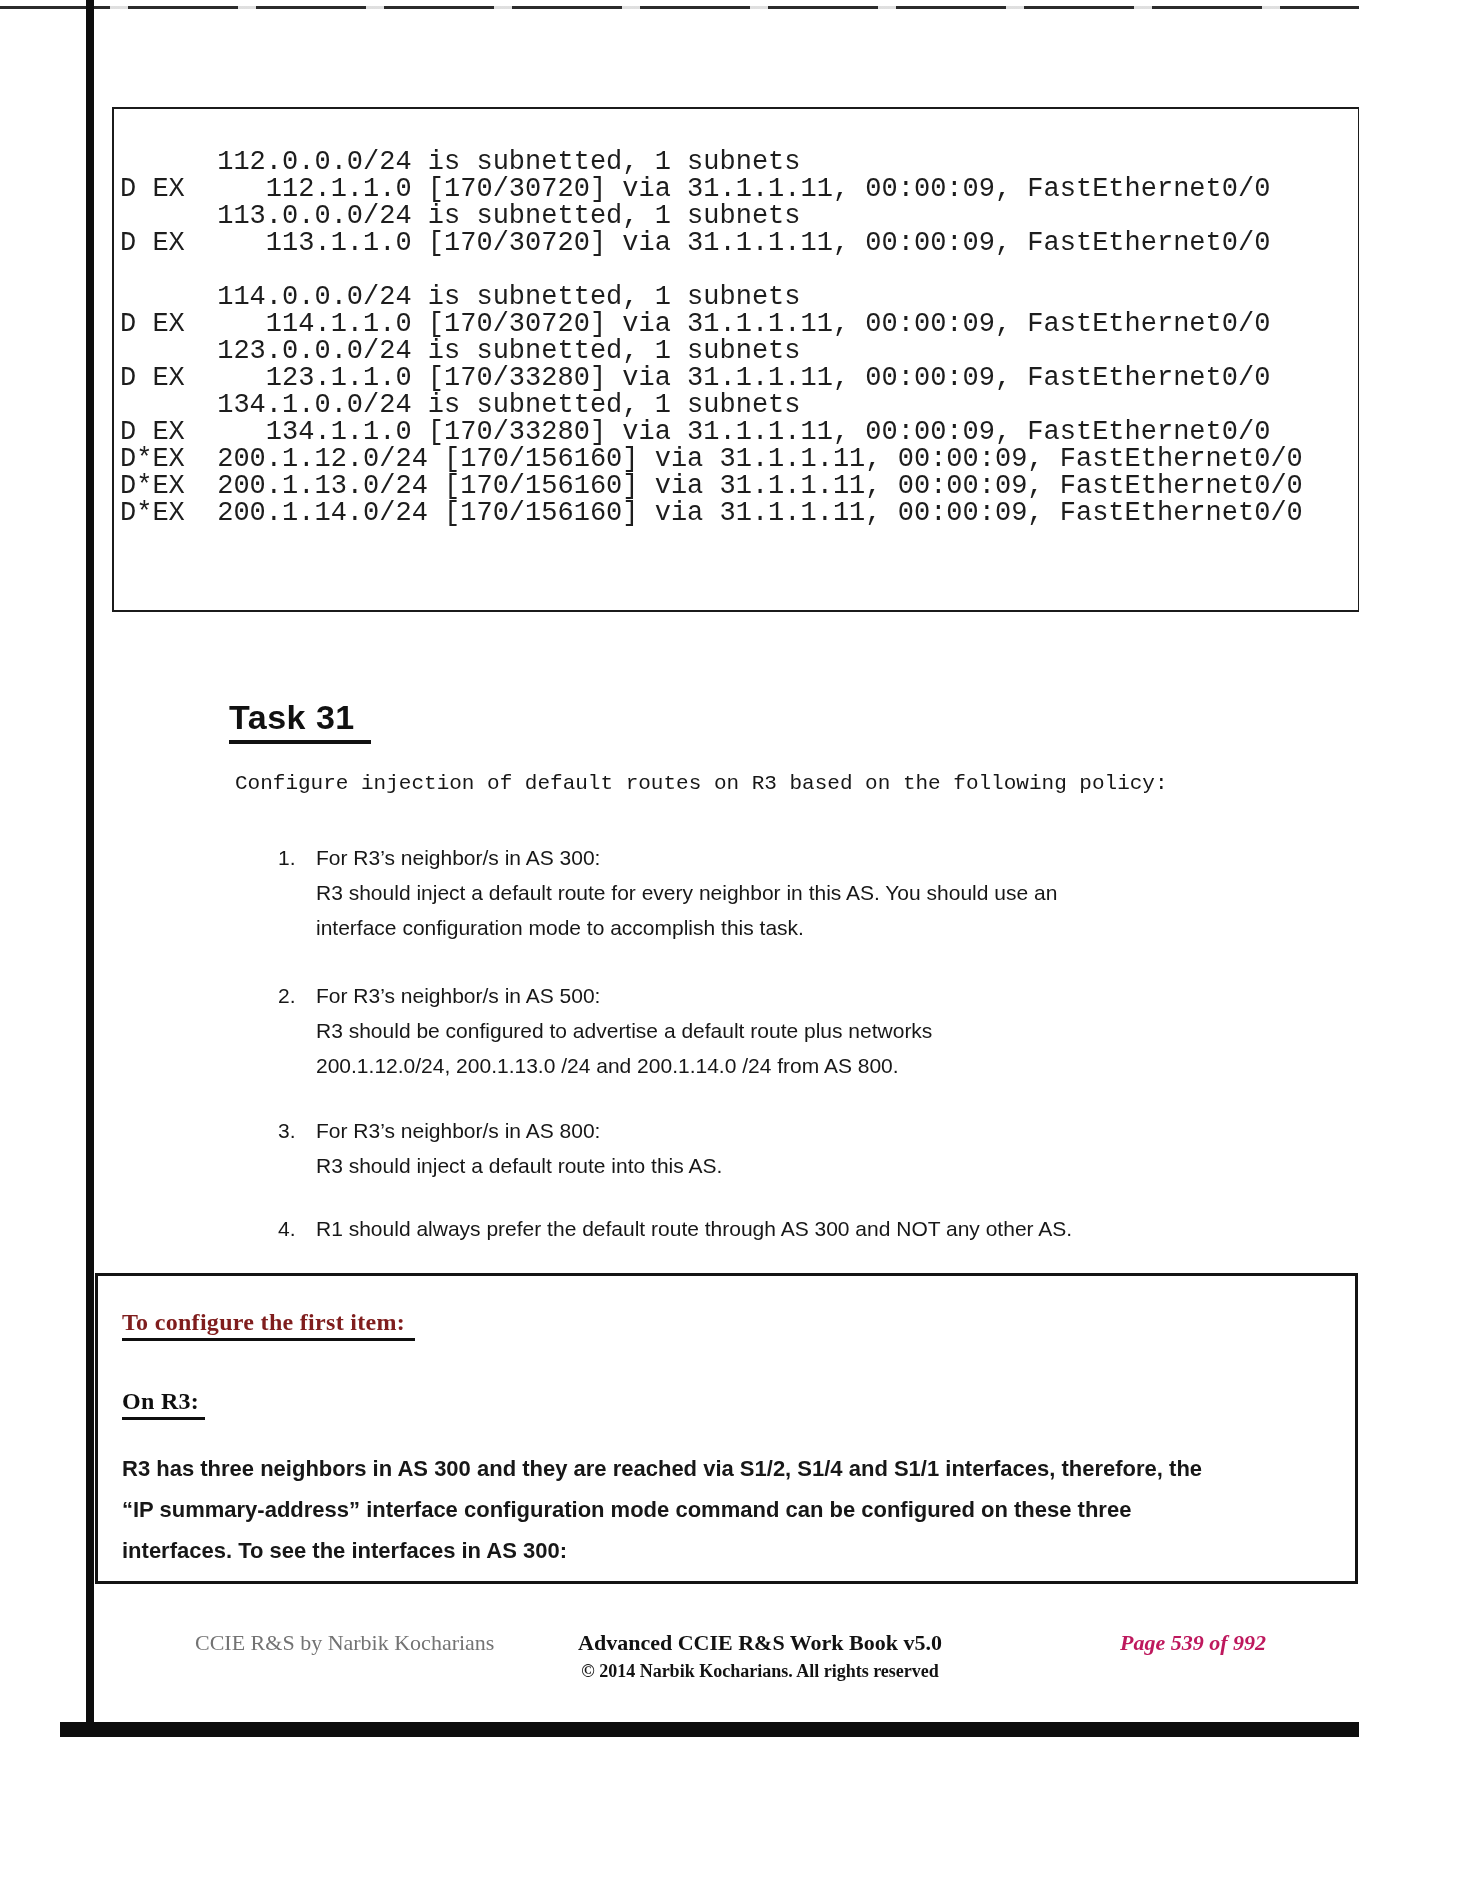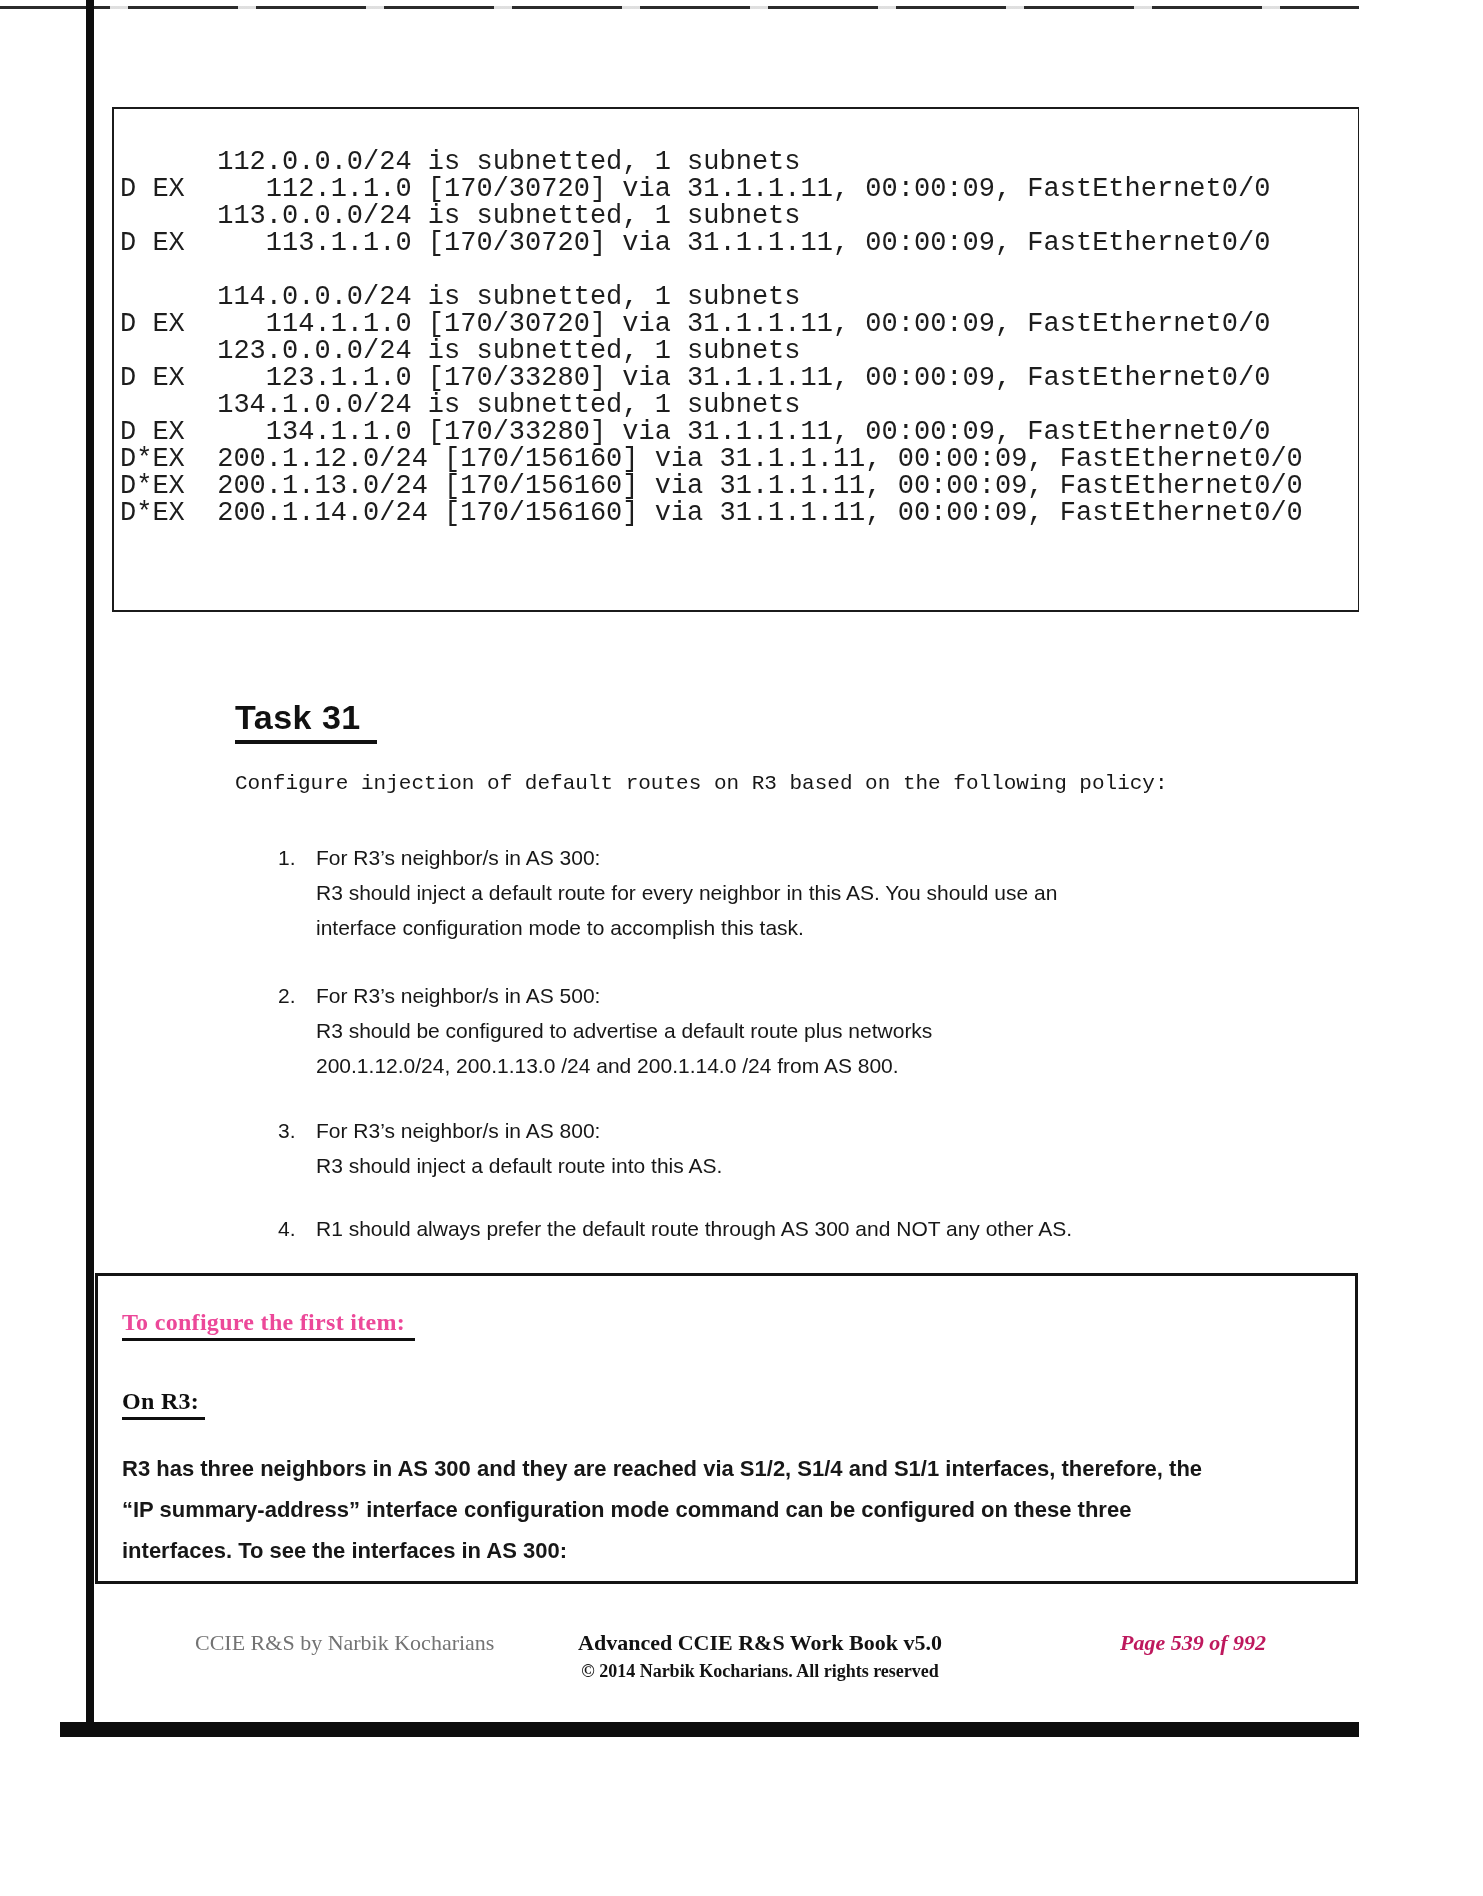--- a/index.html
+++ b/index.html
@@ -28,21 +28,21 @@
   }
   .terminal-box pre{
     margin:0;padding:40px 0 0 6px;
     font-family:"Liberation Mono",monospace;
     font-size:27px;line-height:27px;color:#1d1d1d;
     white-space:pre;
   }
 
   
   .task-heading{
-    position:absolute;left:235px;top:698px;
+    position:absolute;left:229px;top:698px;
     font-size:34px;font-weight:700;letter-spacing:.5px;color:#111;
     border-bottom:4px solid #111;padding:0 16px 3px 0;
   }
   .task-intro{
     position:absolute;left:235px;top:772px;
     font-size:21px;color:#171717;font-family:Liberation Mono, monospace;
   }
   .task-list{position:absolute;left:278px;top:840px;width:1000px;}
   .task-item{display:flex;}
   .task-item .num{width:38px;flex:0 0 38px;font-size:21px;line-height:35px;color:#171717;}
@@ -52,21 +52,21 @@
   .mb3{margin-bottom:28px;}
 
   
   .solution-box{
     position:absolute;left:95px;top:1273px;width:1263px;height:311px;
     border:3px solid #141414;background:#ffffff;box-sizing:border-box;
   }
   .solution-heading{
     position:absolute;left:24px;top:33px;
     font-family:"Liberation Serif",serif;
-    font-size:24px;font-weight:700;color:#ec4899;letter-spacing:.3px;
+    font-size:24px;font-weight:700;color:#7f1d1d;letter-spacing:.3px;
     border-bottom:3px solid #0f0f0f;padding:0 10px 2px 0;
   }
   .solution-subheading{
     position:absolute;left:24px;top:112px;
     font-family:"Liberation Serif",serif;
     font-size:24px;font-weight:700;color:#0f0f0f;letter-spacing:.3px;
     border-bottom:3px solid #0f0f0f;padding:0 6px 2px 0;
   }
   .solution-body{
     position:absolute;left:24px;top:172px;width:1215px;

